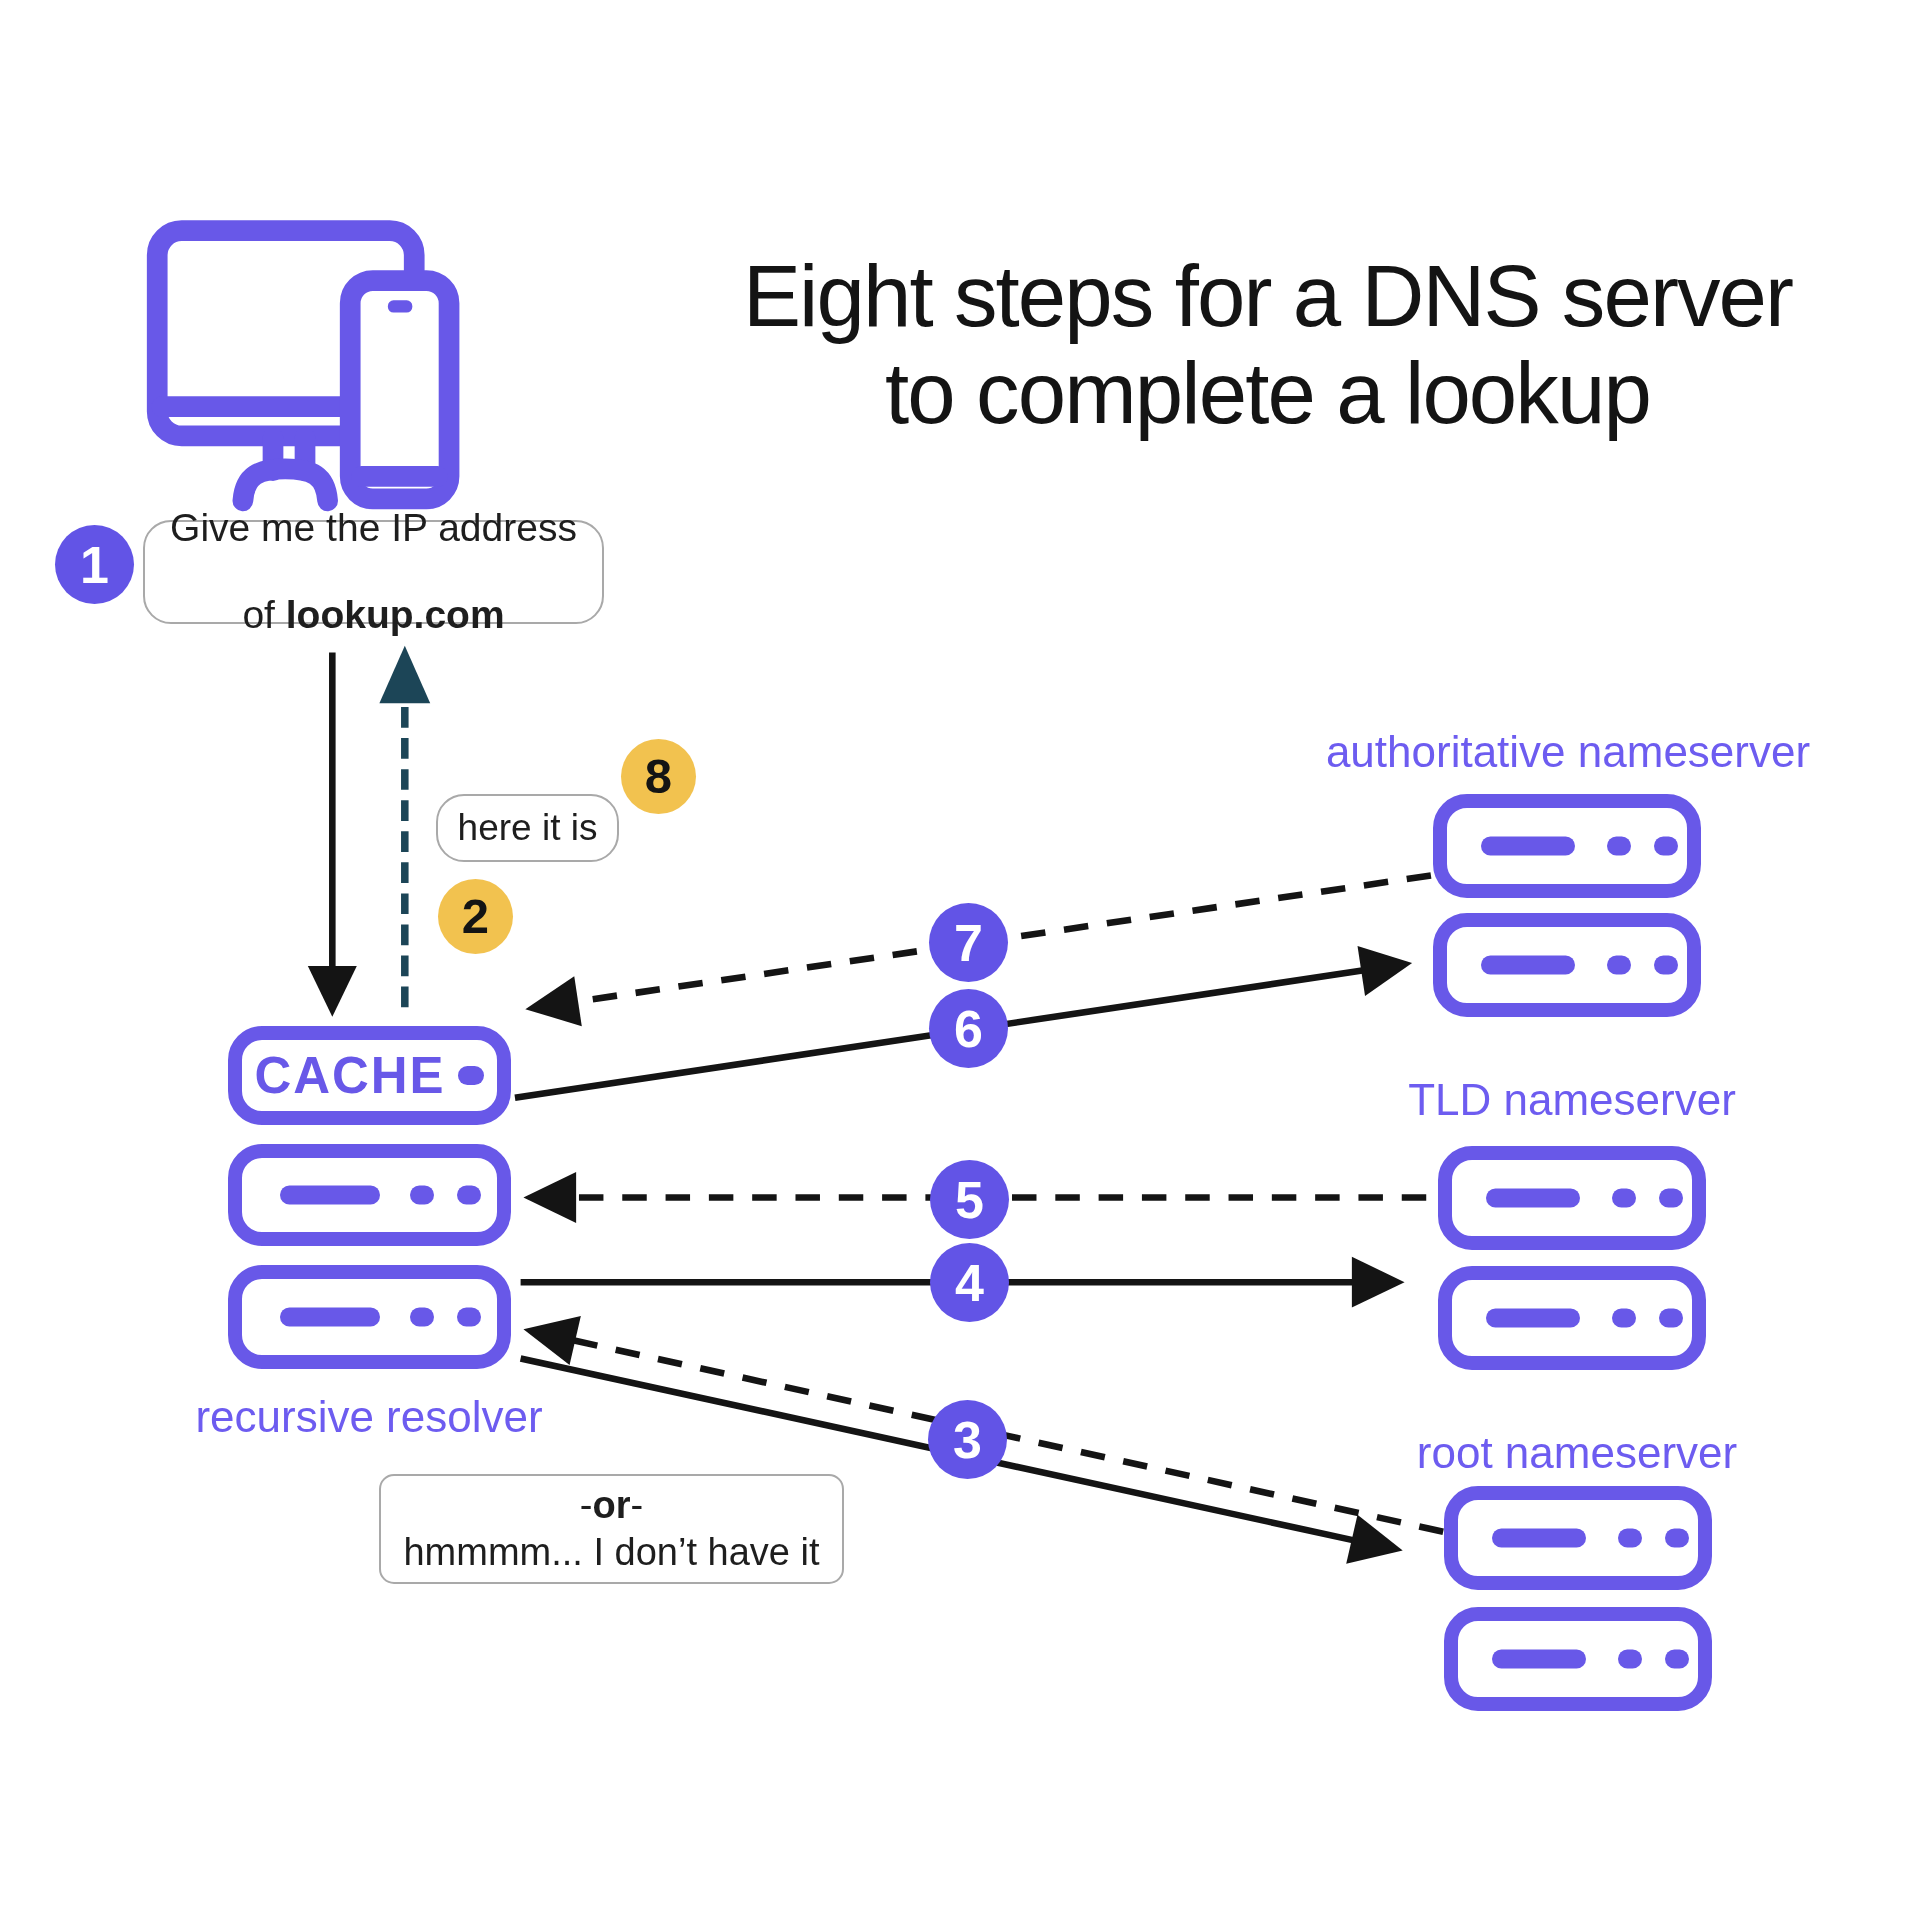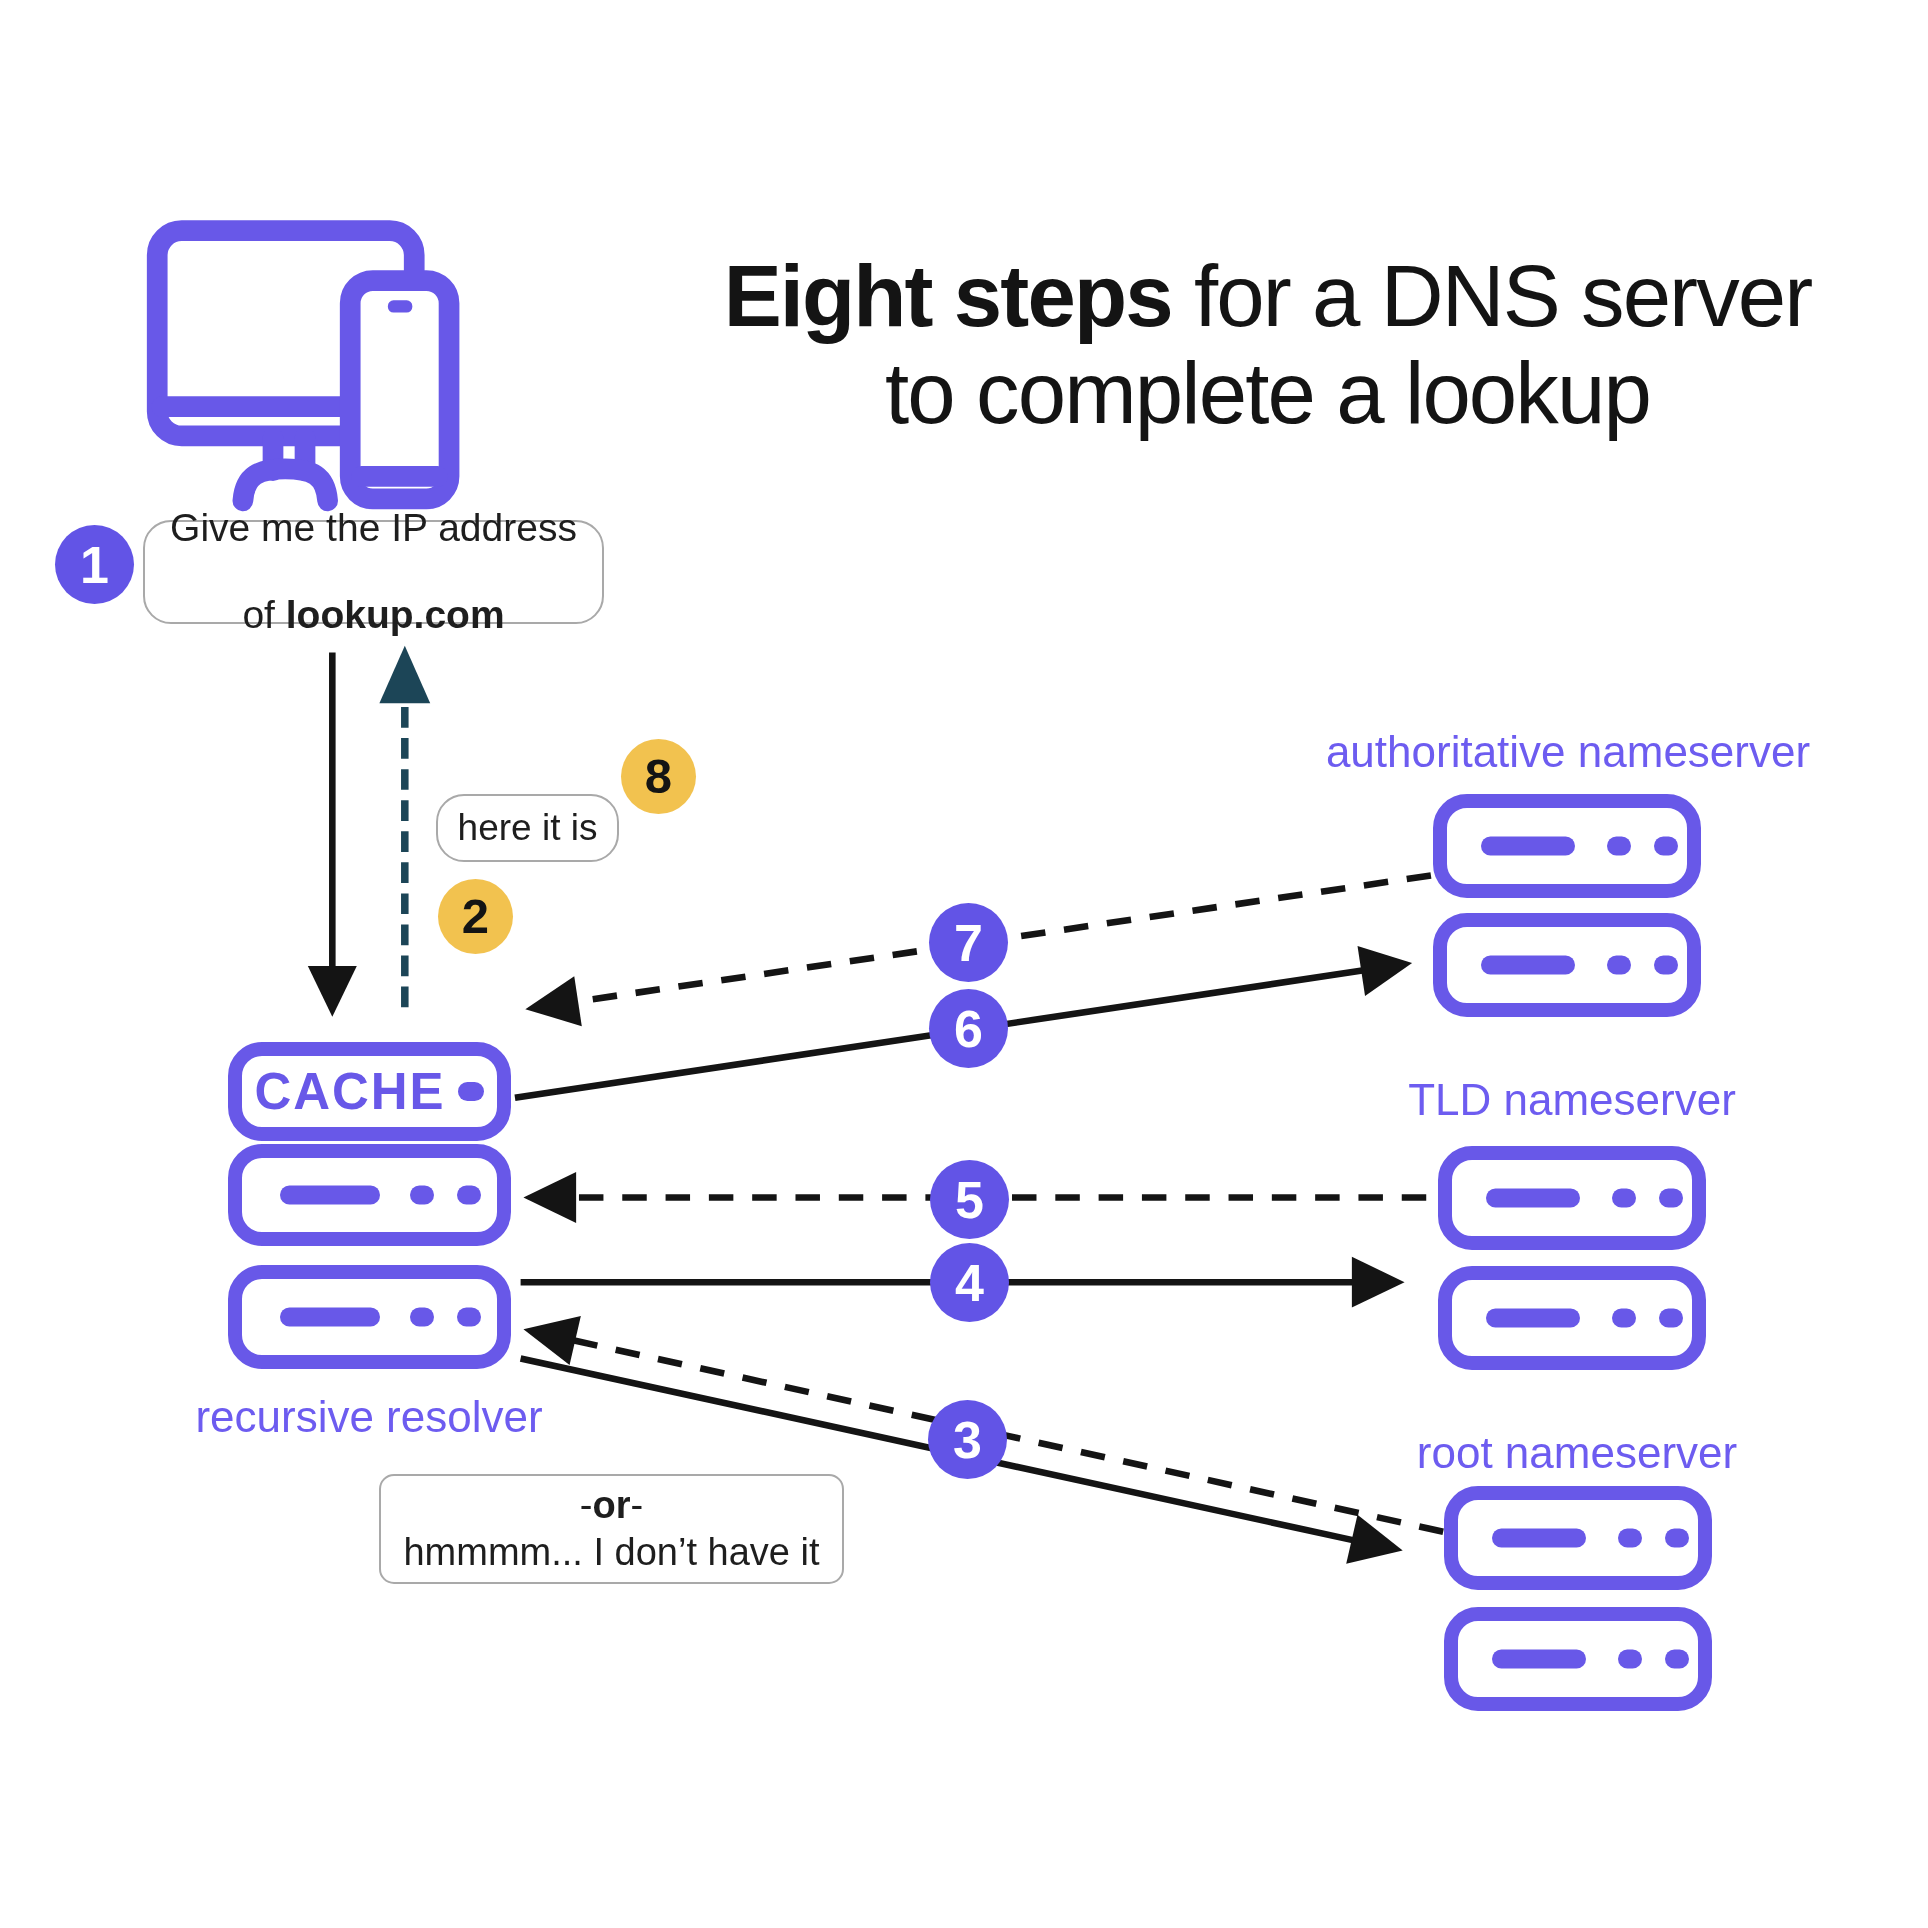--- a/index.html
+++ b/index.html
@@ -15,21 +15,21 @@
   .head.teal{fill:var(--teal);}
 
   
   .ico{stroke:var(--purple);fill:none;stroke-width:22;stroke-linecap:round;}
   .ico.fillp{fill:var(--purple);stroke:none;}
   .ico.phone{fill:#fff;}
 
   
   .title{position:absolute;left:612px;top:247px;width:1311px;text-align:center;
          font-size:87px;line-height:1.12;letter-spacing:-1.9px;color:var(--ink);}
-  .title .b{font-weight:700;margin-top:44px;}
+  .title .b{font-weight:400;margin-top:44px;}
 
   
   .bubble{position:absolute;display:flex;flex-direction:column;align-items:center;justify-content:center;
           background:#fff;border:2.8px solid var(--bubbleBorder);border-radius:28px;
           color:#1e1e1e;text-align:center;}
   .bubble .keep{white-space:pre;}
   .bubble b{font-weight:700;}
 
   
   .badge{position:absolute;border-radius:50%;display:flex;align-items:center;justify-content:center;
@@ -42,21 +42,21 @@
        border-radius:34px;background:#fff;box-sizing:border-box;}
   .srv .bar{position:absolute;left:34px;top:50%;transform:translateY(-50%);
             width:94px;height:19px;border-radius:9.4px;background:var(--purple);}
   .srv .dot{position:absolute;top:50%;transform:translateY(-50%);
             width:23.5px;height:19px;border-radius:9.4px;background:var(--purple);}
   .srv .d1{left:160px;} .srv .d2{left:207px;}
   .srv.wide{width:283px;}
   .srv.wide .bar{left:38px;width:100px;}
   .srv.wide .d1{left:168px;} .srv.wide .d2{left:215px;}
   .srv.cachebox{display:flex;align-items:center;justify-content:center;gap:13px;
-                color:var(--purple);font-weight:700;font-size:51px;letter-spacing:1.9px;margin-top:16px;}
+                color:var(--purple);font-weight:700;font-size:51px;letter-spacing:1.9px;}
   .srv.cachebox .pill{width:26px;height:19px;border-radius:9.4px;background:var(--purple);}
 
   
   .nslabel{position:absolute;width:584px;text-align:center;font-size:44px;color:var(--labelPurple);}
 </style>
 </head>
 <body>
 
 <div class="canvas">
 

